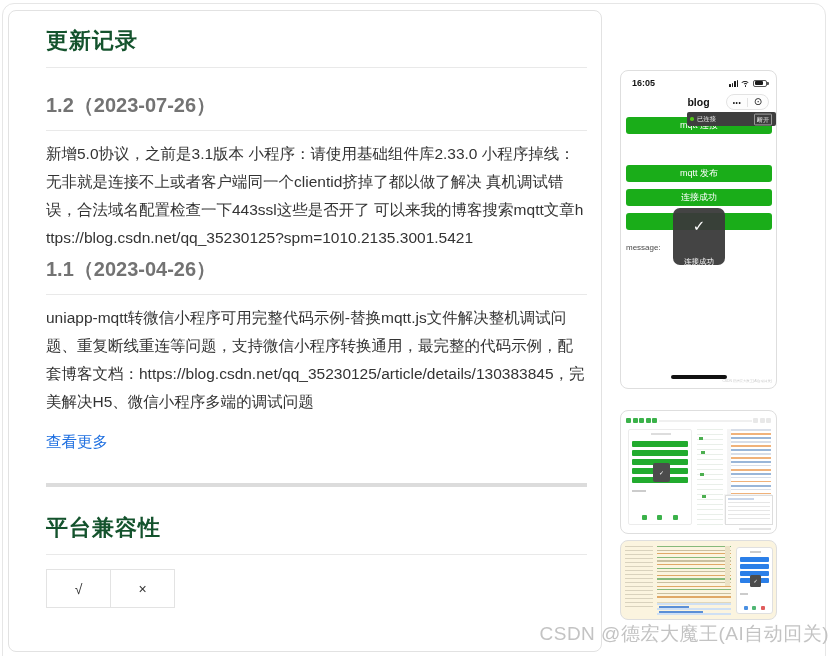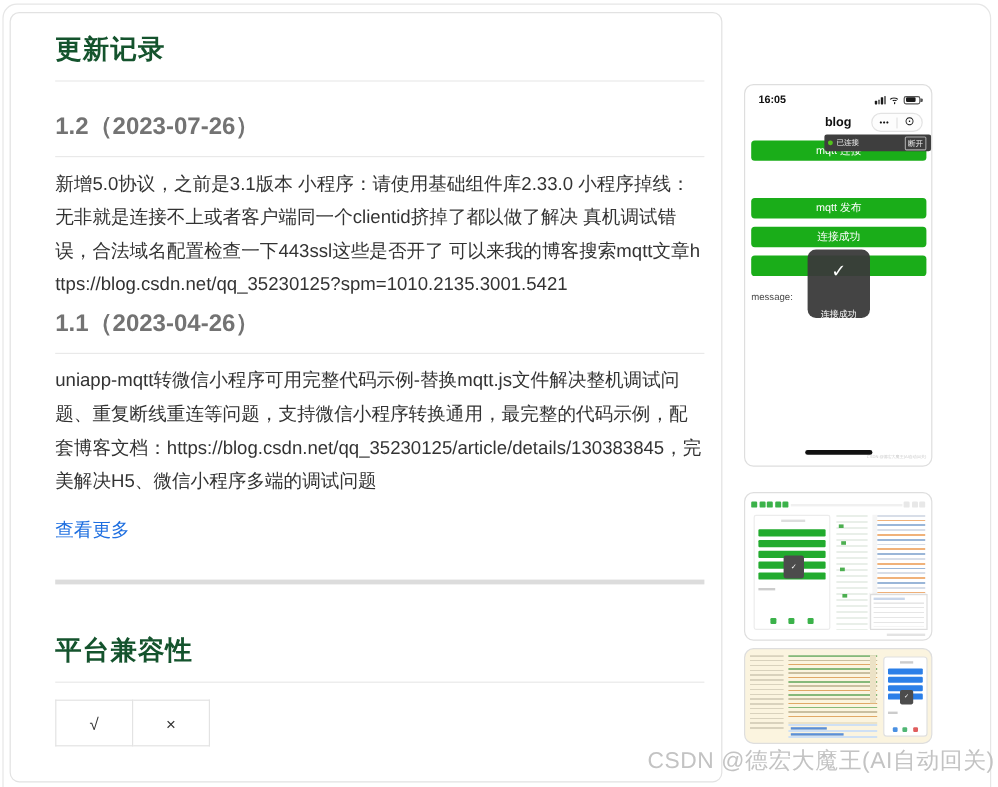--- a/index.html
+++ b/index.html
@@ -15,21 +15,21 @@
     background:#fff; border:1px solid #e2e2e2; border-radius:8px;
     padding:15px 14px 0 37px; overflow:hidden; }
   .h-big { font-size:22px; font-weight:bold; color:#14532d; letter-spacing:1px; }
   .hr { height:1px; background:#e9e9e9; margin-top:11px; }
   .h-ver { font-size:20px; font-weight:bold; color:#737373; margin-top:24px; }
   .para { font-size:15.5px; color:#333; line-height:28px; margin-top:9px;
     word-break:break-all; }
   .more-link { display:inline-block; margin-top:16px; font-size:15.5px;
     color:#1e6fe0; cursor:pointer; }
   .thick-hr { height:4px; background:#dcdcdc; margin-top:30px; margin-right:0; }
-  .h-big2 { margin-top:40px; }
+  .h-big2 { margin-top:26px; }
   .compat-table { border-collapse:collapse; margin-top:14px; }
   .compat-table th { width:64px; height:36px; background:#f8f8f8; font-size:15px;
     font-weight:bold; color:#333; border:1px solid #e3e3e3; text-align:center; }
   .compat-table td { width:64px; height:38px; font-size:14px; color:#333;
     border:1px solid #e3e3e3; text-align:center; background:#fff; }
 
   
   .shot-card { position:absolute; background:#fff; border:1px solid #dedede;
     border-radius:8px; cursor:pointer; }
   .phone-card { left:620px; top:70px; width:157px; height:319px; overflow:hidden; }

